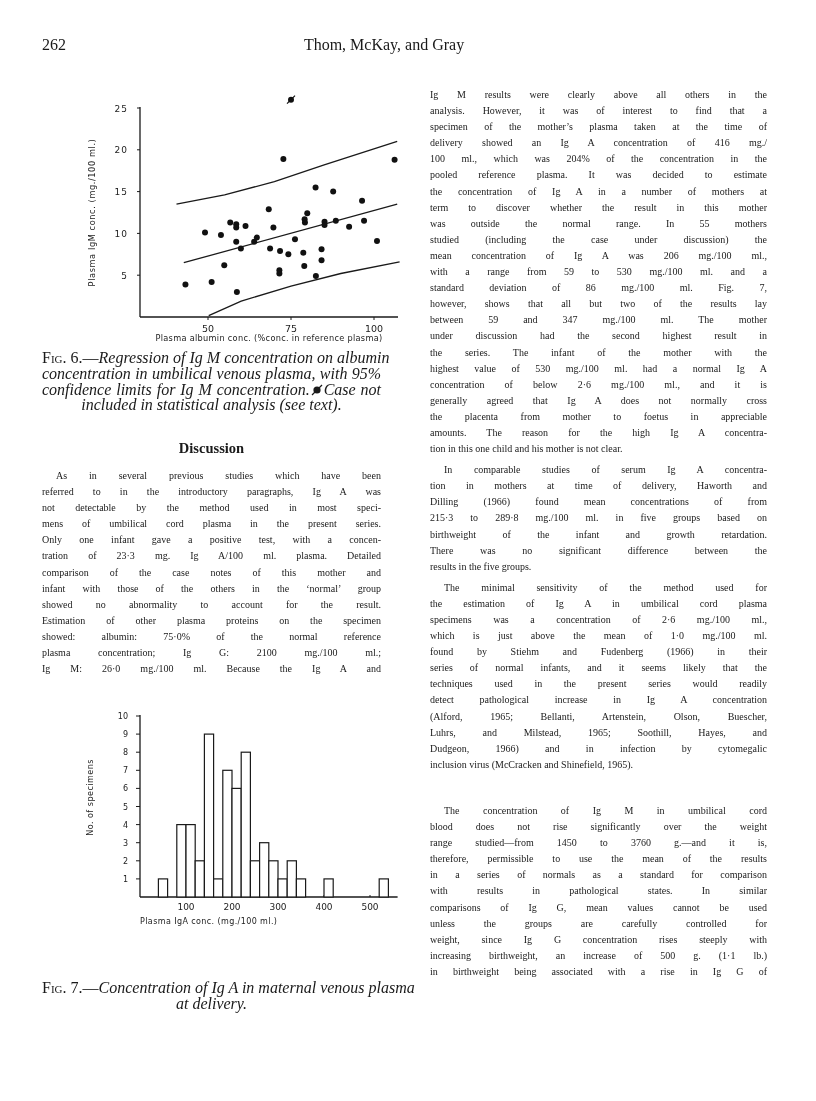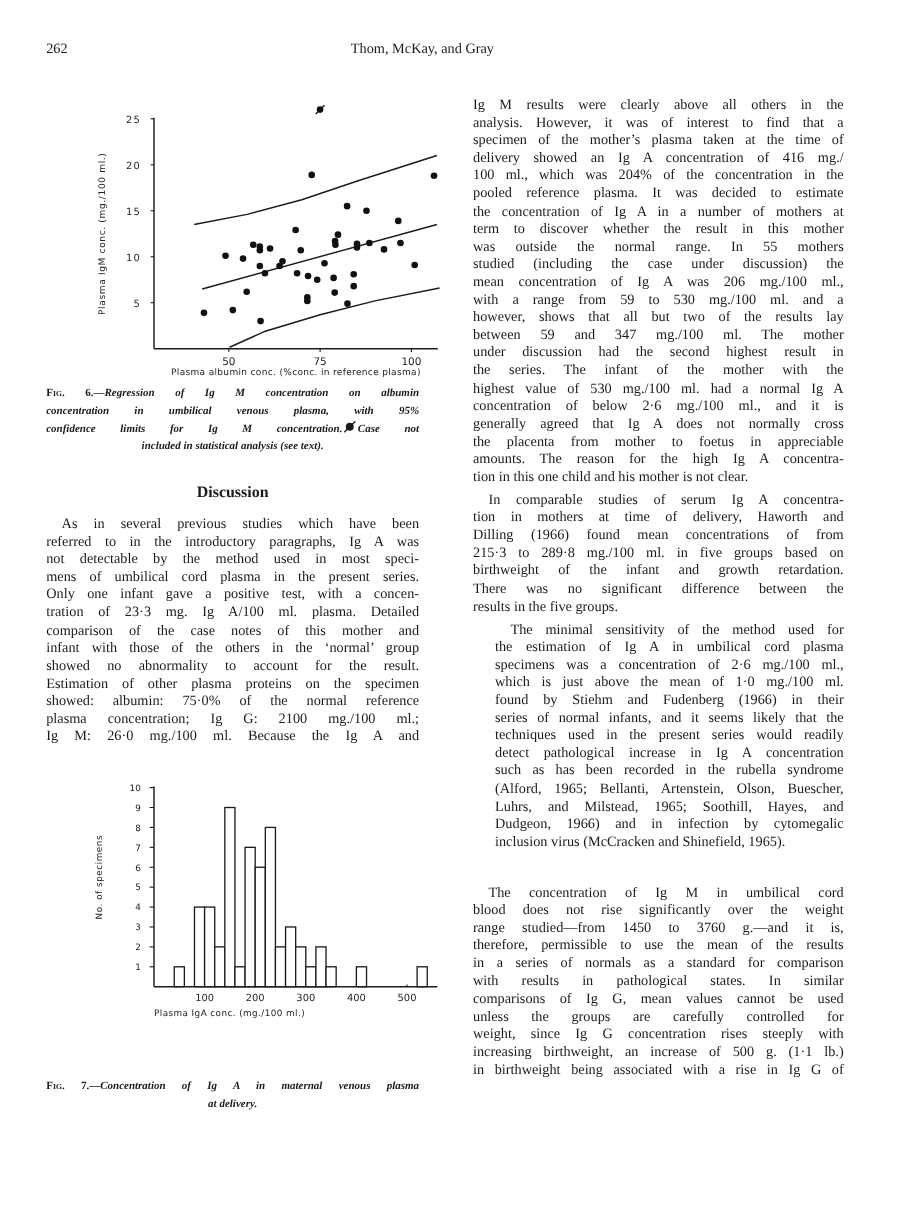--- a/index.html
+++ b/index.html
@@ -1,27 +1,27 @@
 <!DOCTYPE html>
 <html><head>
 <meta charset="utf-8">
 <style>
   html, body { margin: 0; padding: 0; background: #ffffff; }
   body { width: 816px; height: 1101px; position: relative; overflow: hidden; color: #1a1a1a; font-family: "Liberation Serif", "DejaVu Serif", serif; }
   .abs { position: absolute; }
-  .running-head { top: 36px; font-size: 13px; }
+  .running-head { top: 36px; font-size: 16px; }
   #page-num { left: 42px; }
   #page-authors { left: 0; width: 768px; text-align: center; }
-  .col { position: absolute; font-size: 13px; line-height: 16.1px; text-align: justify; }
+  .col { position: absolute; font-size: 10px; line-height: 16.1px; text-align: justify; }
   .col p { margin: 0; }
   .line { display: block; text-align: justify; text-align-last: justify; white-space: nowrap; }
   .line.last { text-align-last: left; }
   #left-text { left: 42px; top: 468px; width: 339px; }
   #right-text { left: 430px; top: 87px; width: 337px; }
-  .caption { position: absolute; font-size: 10px; line-height: 15.8px; font-weight: bold; }
+  .caption { position: absolute; font-size: 16px; line-height: 15.8px; }
   .caption .fig { font-variant: small-caps; font-style: normal; }
   .caption .it { font-style: italic; }
   #fig6-caption { left: 42px; top: 350px; width: 339px; }
   #fig7-caption { left: 42px; top: 980px; width: 339px; }
   .cap-line { display: block; white-space: nowrap; text-align: justify; text-align-last: justify; }
   .cap-line.center { text-align: center; text-align-last: center; }
   #discussion-heading { left: 42px; top: 440px; width: 339px; text-align: center; font-weight: bold; font-size: 14.5px; }
   svg text { font-family: "DejaVu Sans", sans-serif; fill: #222; }
 </style>
 </head>
@@ -207,50 +207,50 @@
       <span class="line">specimen of the mother’s plasma taken at the time of</span>
       <span class="line">delivery showed an Ig A concentration of 416 mg./</span>
       <span class="line">100 ml., which was 204% of the concentration in the</span>
       <span class="line">pooled reference plasma.   It was decided to estimate</span>
       <span class="line">the concentration of Ig A in a number of mothers at</span>
       <span class="line">term to discover whether the result in this mother</span>
       <span class="line">was outside the normal range.  In 55 mothers</span>
       <span class="line">studied (including the case under discussion) the</span>
       <span class="line">mean concentration of Ig A was 206 mg./100 ml.,</span>
       <span class="line">with a range from 59 to 530 mg./100 ml. and a</span>
+      <span class="line">standard deviation of 86 mg./100 ml.  Fig. 7,</span>
       <span class="line">however, shows that all but two of the results lay</span>
       <span class="line">between 59 and 347 mg./100 ml.  The mother</span>
       <span class="line">under discussion had the second highest result in</span>
       <span class="line">the series.  The infant of the mother with the</span>
       <span class="line">highest value of 530 mg./100 ml. had a normal Ig A</span>
       <span class="line">concentration of below 2·6 mg./100 ml., and it is</span>
       <span class="line">generally agreed that Ig A does not normally cross</span>
       <span class="line">the placenta from mother to foetus in appreciable</span>
       <span class="line">amounts.   The reason for the high Ig A concentra-</span>
       <span class="line last">tion in this one child and his mother is not clear.</span>
     </p>
     <p style="margin-top: 5px;">
       <span class="line" style="padding-left: 14px;">In comparable studies of serum Ig A concentra-</span>
       <span class="line">tion in mothers at time of delivery, Haworth and</span>
       <span class="line">Dilling (1966) found mean concentrations of from</span>
       <span class="line">215·3 to 289·8 mg./100 ml. in five groups based on</span>
       <span class="line">birthweight of the infant and growth retardation.</span>
       <span class="line">There was no significant difference between the</span>
       <span class="line last">results in the five groups.</span>
     </p>
-    <p style="margin-top: 5px; margin-left: 20px;">
+    <p style="margin-top: 5px;">
       <span class="line" style="padding-left: 14px;">The minimal sensitivity of the method used for</span>
       <span class="line">the estimation of Ig A in umbilical cord plasma</span>
       <span class="line">specimens was a concentration of 2·6 mg./100 ml.,</span>
       <span class="line">which is just above the mean of 1·0 mg./100 ml.</span>
       <span class="line">found by Stiehm and Fudenberg (1966) in their</span>
       <span class="line">series of normal infants, and it seems likely that the</span>
       <span class="line">techniques used in the present series would readily</span>
       <span class="line">detect pathological increase in Ig A concentration</span>
-      <span class="line">such as has been recorded in the rubella syndrome</span>
       <span class="line">(Alford, 1965; Bellanti, Artenstein, Olson, Buescher,</span>
       <span class="line">Luhrs, and Milstead, 1965; Soothill, Hayes, and</span>
       <span class="line">Dudgeon, 1966) and in infection by cytomegalic</span>
       <span class="line last">inclusion virus (McCracken and Shinefield, 1965).</span>
     </p>
     <p style="margin-top: 5px;">
       <span class="line" style="padding-left: 14px; margin-top: 30px;">The concentration of Ig M in umbilical cord</span>
       <span class="line">blood does not rise significantly over the weight</span>
       <span class="line">range studied—from 1450 to 3760 g.—and it is,</span>
       <span class="line">therefore, permissible to use the mean of the results</span>

